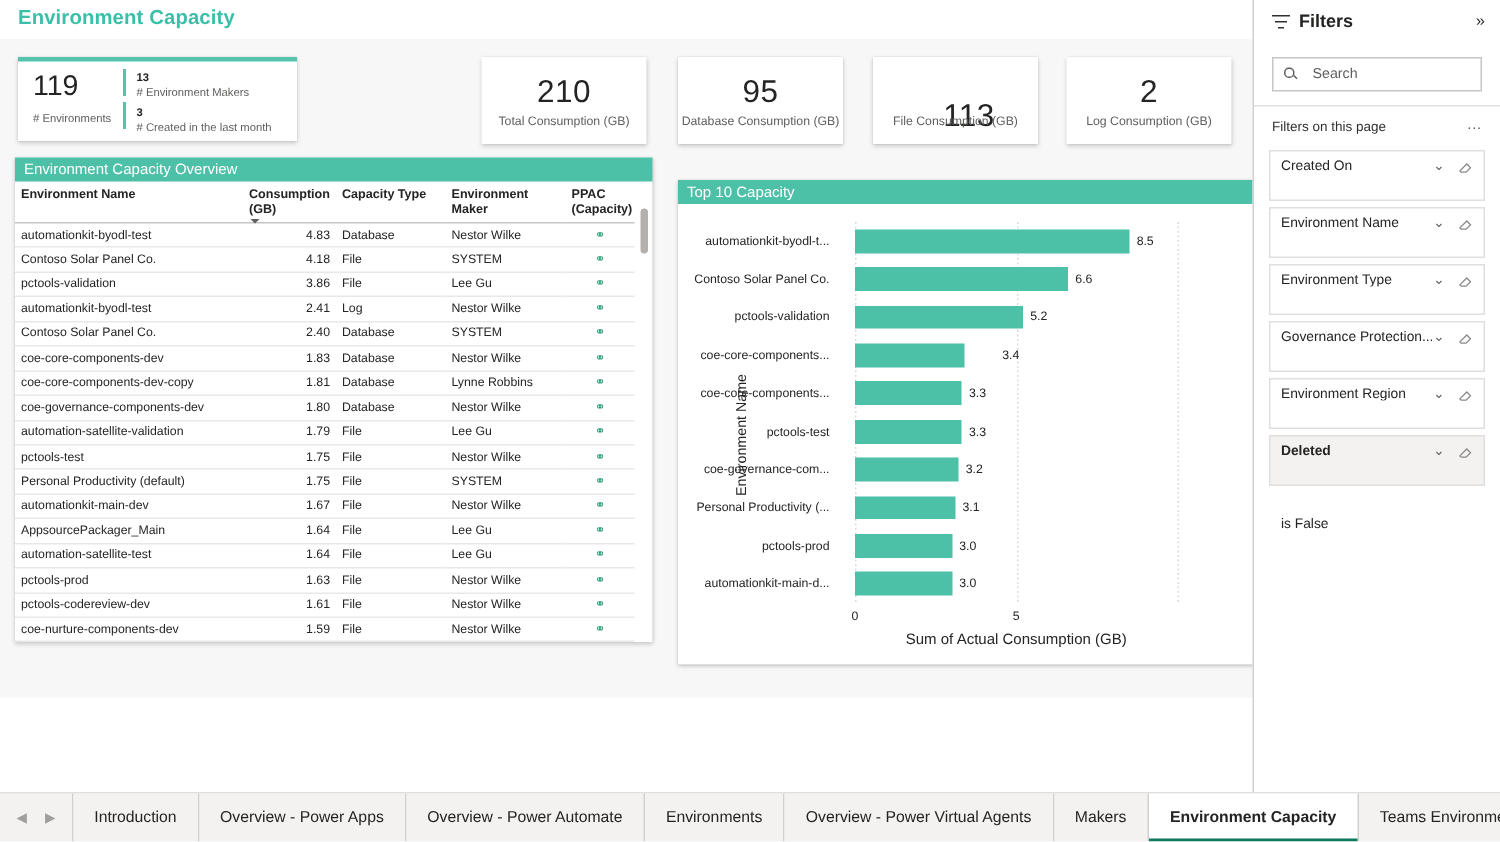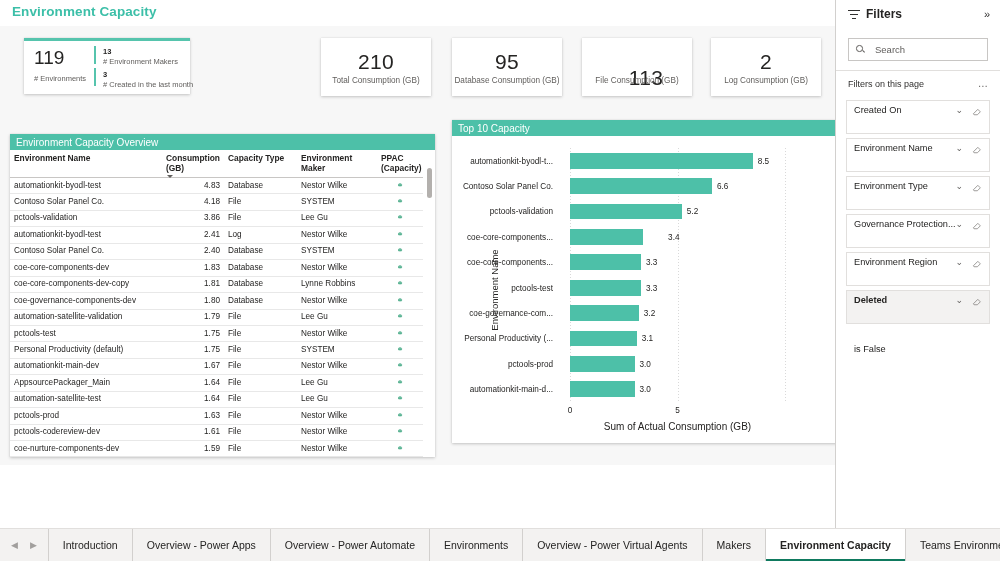--- a/index.html
+++ b/index.html
@@ -44,21 +44,21 @@
   .kpi-big {
     position: absolute; left: 0; right: 0; text-align: center;
     font-size: 21px; color: #252423; font-weight: 400; letter-spacing: .3px;
   }
   .kpi-sub {
     position: absolute; left: 0; right: 0; text-align: center;
     font-size: 8.2px; color: #605e5c;
   }
 
   
-  #multicard { left: 24px; top: 38px; width: 166px; height: 56px; }
+  #multicard { left: 12px; top: 38px; width: 186px; height: 56px; }
   #multicard .topbar {
     position: absolute; left: 0; top: 0; width: 100%; height: 2.5px; background: #56c4ad;
   }
   #multicard .left-num {
     position: absolute; left: 10px; top: 9px;
     font-size: 19px; color: #252423;
   }
   #multicard .left-lab {
     position: absolute; left: 10px; top: 36px;
     font-size: 7.5px; color: #605e5c;
@@ -78,21 +78,21 @@
     position: absolute; background: #fff;
     box-shadow: 0 1px 3px rgba(0,0,0,.20), 0 0 1px rgba(0,0,0,.12);
   }
   .visual-header {
     height: 16px; background: #4dc0a8; color: #fff;
     font-size: 10px; padding: 2px 0 0 6px; line-height: 13px;
     white-space: nowrap; overflow: hidden;
   }
 
   
-  #tablevis { left: 10px; top: 134px; width: 425px; height: 323px; }
+  #tablevis { left: 10px; top: 105px; width: 425px; height: 323px; }
   #tbl-scroll {
     position: absolute; left: 0; top: 16px; width: 425px; height: 307px; overflow: hidden;
   }
   table.grid { border-collapse: collapse; width: 413px; table-layout: fixed; }
   table.grid th {
     font-size: 8.4px; font-weight: bold; color: #252423;
     text-align: left; padding: 3px 4px 4px 4px;
     border-bottom: 1px solid #c8c6c4; vertical-align: top;
     background: #fff; position: relative;
   }

